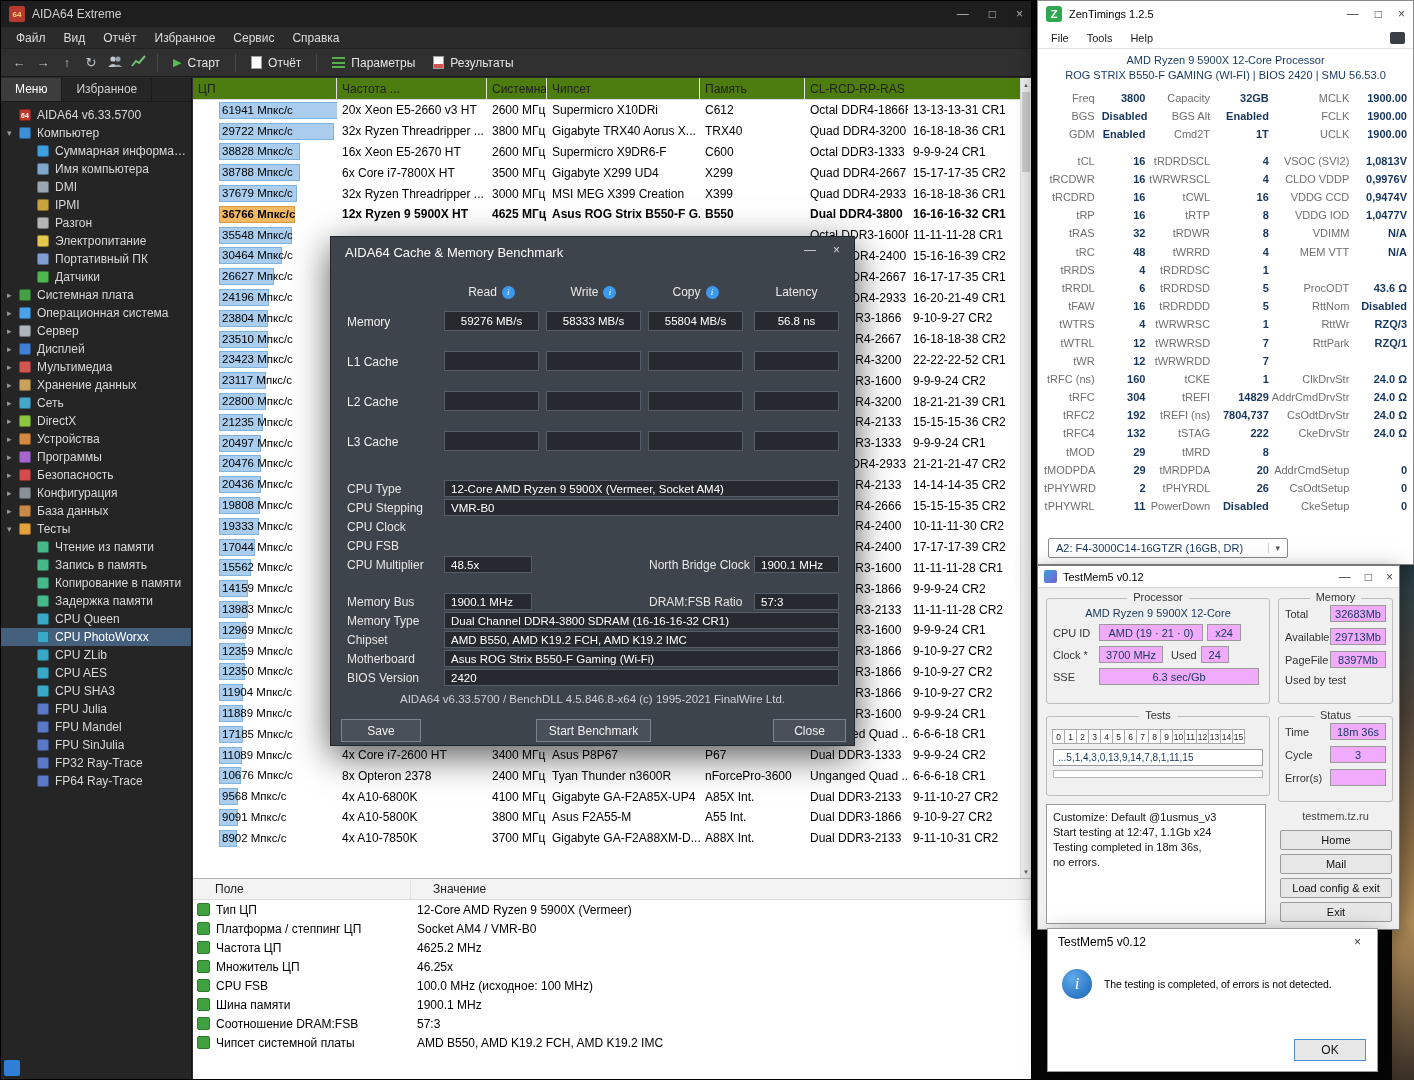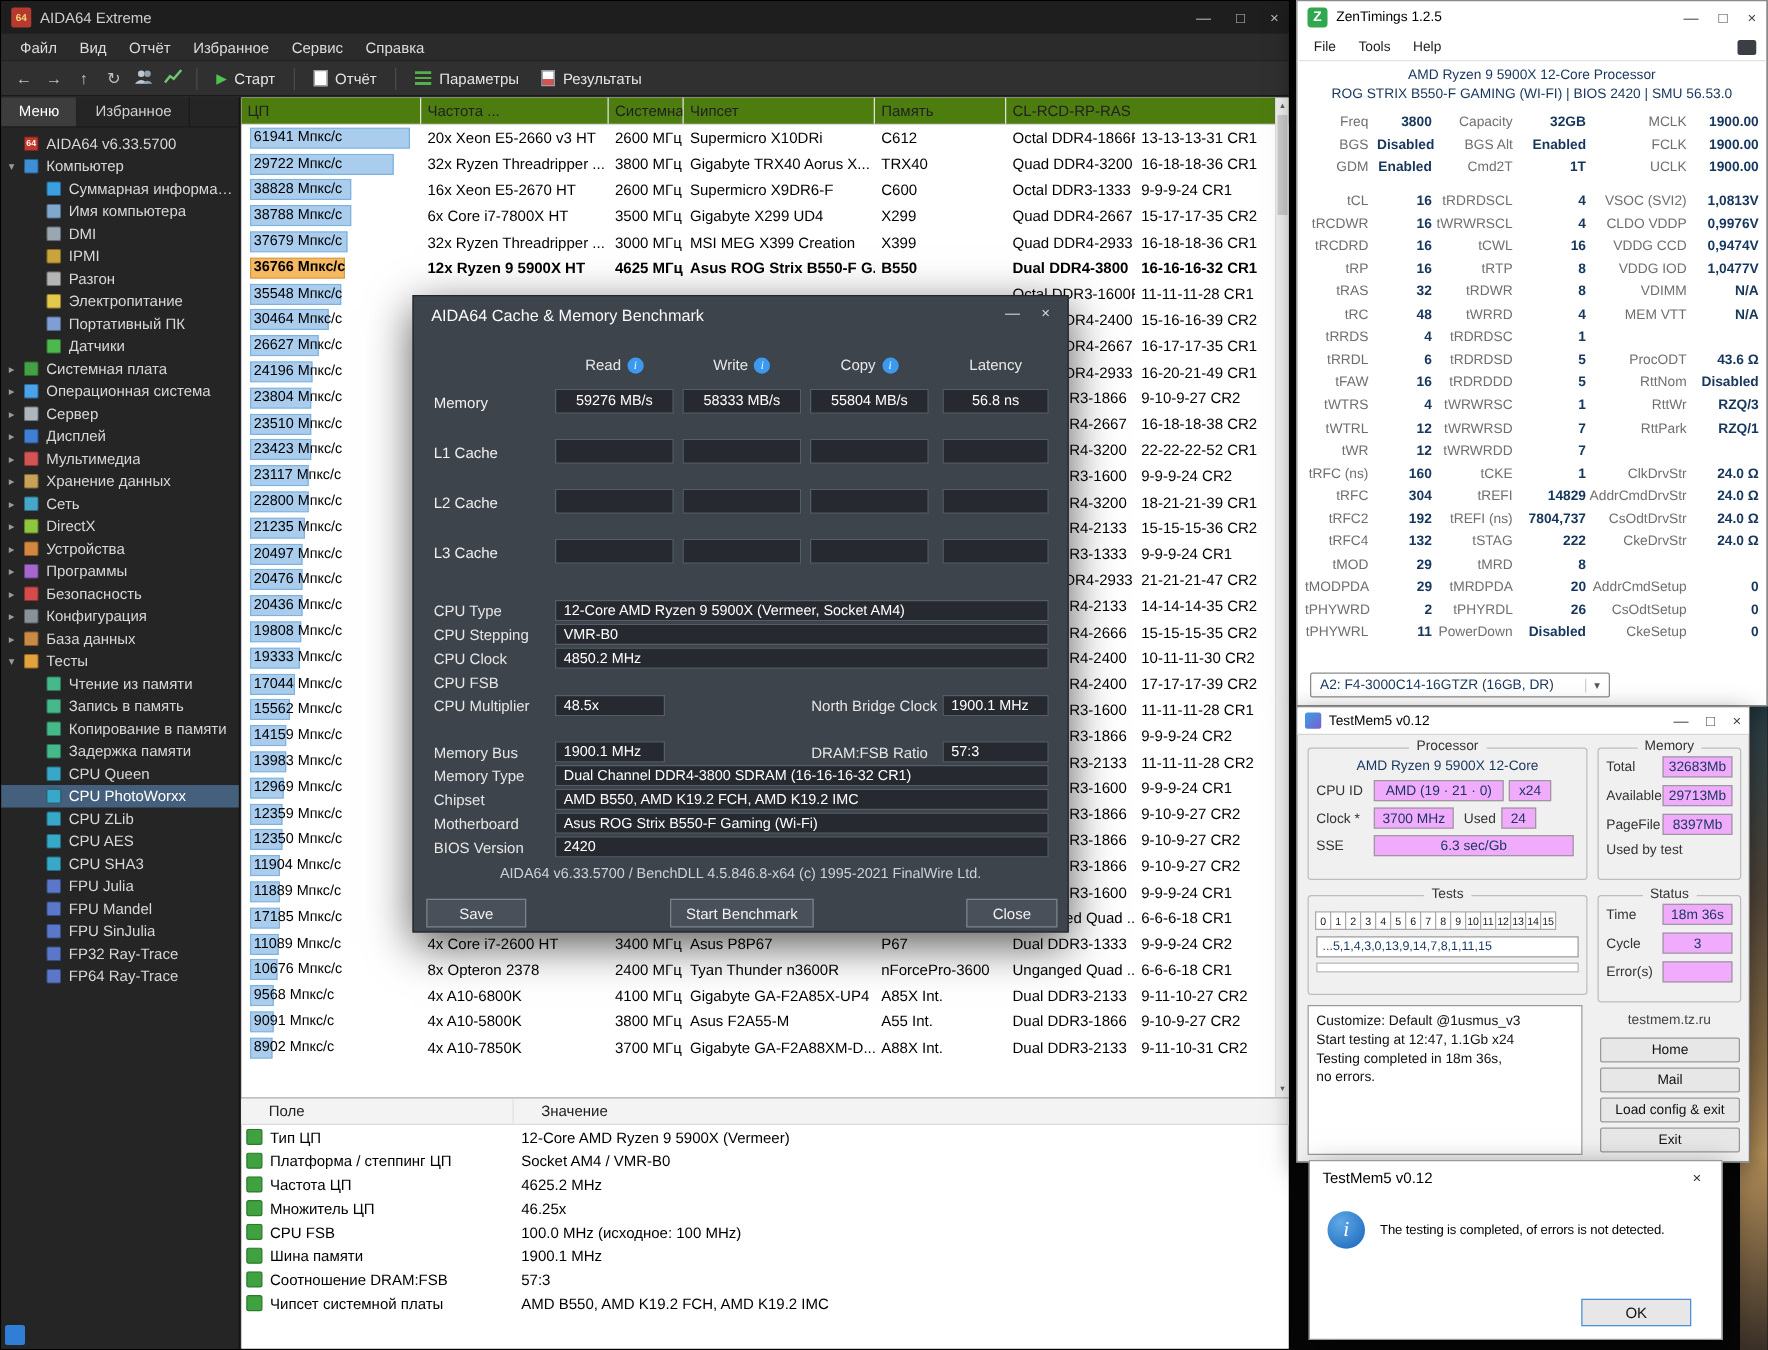--- a/index.html
+++ b/index.html
@@ -49,21 +49,21 @@
   
   #list{position:absolute;left:192px;top:77px;right:0;height:800px;background:#fff;overflow:hidden}
   .list-header,.brow{display:grid;grid-template-columns:144px 150px 60px 153px 105px 103px 1fr;align-items:center}
   .list-header{height:22px;background:#4d7c0f;border-bottom:1px solid #d9d9d9;color:#222}
   .hcell{padding:0 5px;height:100%;display:flex;align-items:center;border-right:1px solid #e2e2e2;overflow:hidden;white-space:nowrap}
   .hcell:last-child{border-right:none}
   .brow{height:20.8px;color:#000}
   .brow.cur{font-weight:bold}
   .cell{padding:0 5px;white-space:nowrap;overflow:hidden}
   .cscore{padding:0}
-  .swrap{position:relative;display:block;height:17px;margin-left:7px;width:128px}
+  .swrap{position:relative;display:block;height:17px;margin-left:26px;width:128px}
   .sbar{position:absolute;left:0;top:0;bottom:0;background:#aacdee;border:1px solid #7fb2dd}
   .cur .sbar{background:#f5b963;border-color:#d49a3f}
   .stext{position:relative;padding-left:3px;line-height:17px;font-size:11.5px}
   
   .vscroll{position:absolute;right:0;top:0;width:11px;height:800px;background:#f0f0f0;border-left:1px solid #e0e0e0}
   .varrow{height:13px;display:flex;align-items:center;justify-content:center;font-size:6px;color:#606060}
   .vthumb{position:absolute;top:14px;left:1px;right:1px;height:80px;background:#cdcdcd}
   .varrow.down{position:absolute;bottom:0;left:0;right:0}
 
   
@@ -155,21 +155,21 @@
   
   #tm5dlg{left:1047px;top:928px;width:331px;height:144px;background:#fff;border:1px solid #9a9a9a;
     box-shadow:4px 8px 22px rgba(0,0,0,.55);z-index:30}
   .dlg-title{height:26px;display:flex;align-items:center;padding:0 10px;color:#000}
   .dlg-close{margin-left:auto;color:#333;padding:0 6px}
   .dlg-body{display:flex;align-items:flex-start;padding:14px 12px 0 14px;gap:12px}
   .dlg-ico{width:30px;height:30px;flex:0 0 30px;border-radius:50%;background:radial-gradient(circle at 35% 30%,#5fa9e8,#1763b8);
     color:#fff;display:flex;align-items:center;justify-content:center;font-size:17px;font-style:italic;
     font-family:"Liberation Serif","DejaVu Serif",serif}
   .dlg-msg{font-size:10.5px;letter-spacing:-0.1px;padding-top:9px;white-space:nowrap}
-  .dlg-ok{position:absolute;right:24px;bottom:10px;width:88px;height:22px;background:#e7e7e7;border:1px solid #4a90d9;
+  .dlg-ok{position:absolute;right:11px;bottom:10px;width:72px;height:22px;background:#e7e7e7;border:1px solid #4a90d9;
     display:flex;align-items:center;justify-content:center;color:#111}
 </style>
 </head>
 <body>
 
 <div id="wallpaper"></div>
 
 <section class="win" id="aida">
   <div class="titlebar">
     <span class="badge64">64</span>
@@ -949,21 +949,20 @@
   <span class="bbox" style="left:113px;top:194px;width:95px"></span>
   <span class="bbox" style="left:215px;top:194px;width:95px"></span>
   <span class="bbox" style="left:317px;top:194px;width:95px"></span>
   <span class="bbox" style="left:423px;top:194px;width:85px"></span>
 
   <span class="bd-lab" style="top:245px">CPU Type</span>
   <span class="ibox" style="left:113px;top:243px;width:395px">12-Core AMD Ryzen 9 5900X  (Vermeer, Socket AM4)</span>
   <span class="bd-lab" style="top:264px">CPU Stepping</span>
   <span class="ibox" style="left:113px;top:262px;width:395px">VMR-B0</span>
   <span class="bd-lab" style="top:283px">CPU Clock</span>
-  <span class="ibox" style="left:113px;top:281px;width:395px">4850.2 MHz</span>
   <span class="bd-lab" style="top:302px">CPU FSB</span>
   <span class="bd-lab" style="top:321px">CPU Multiplier</span>
   <span class="ibox" style="left:113px;top:319px;width:88px">48.5x</span>
   <span class="bd-lab2" style="left:318px;top:321px">North Bridge Clock</span>
   <span class="ibox" style="left:423px;top:319px;width:85px">1900.1 MHz</span>
   <span class="bd-lab" style="top:358px">Memory Bus</span>
   <span class="ibox" style="left:113px;top:356px;width:88px">1900.1 MHz</span>
   <span class="bd-lab2" style="left:318px;top:358px">DRAM:FSB Ratio</span>
   <span class="ibox" style="left:423px;top:356px;width:85px">57:3</span>
   <span class="bd-lab" style="top:377px">Memory Type</span>

